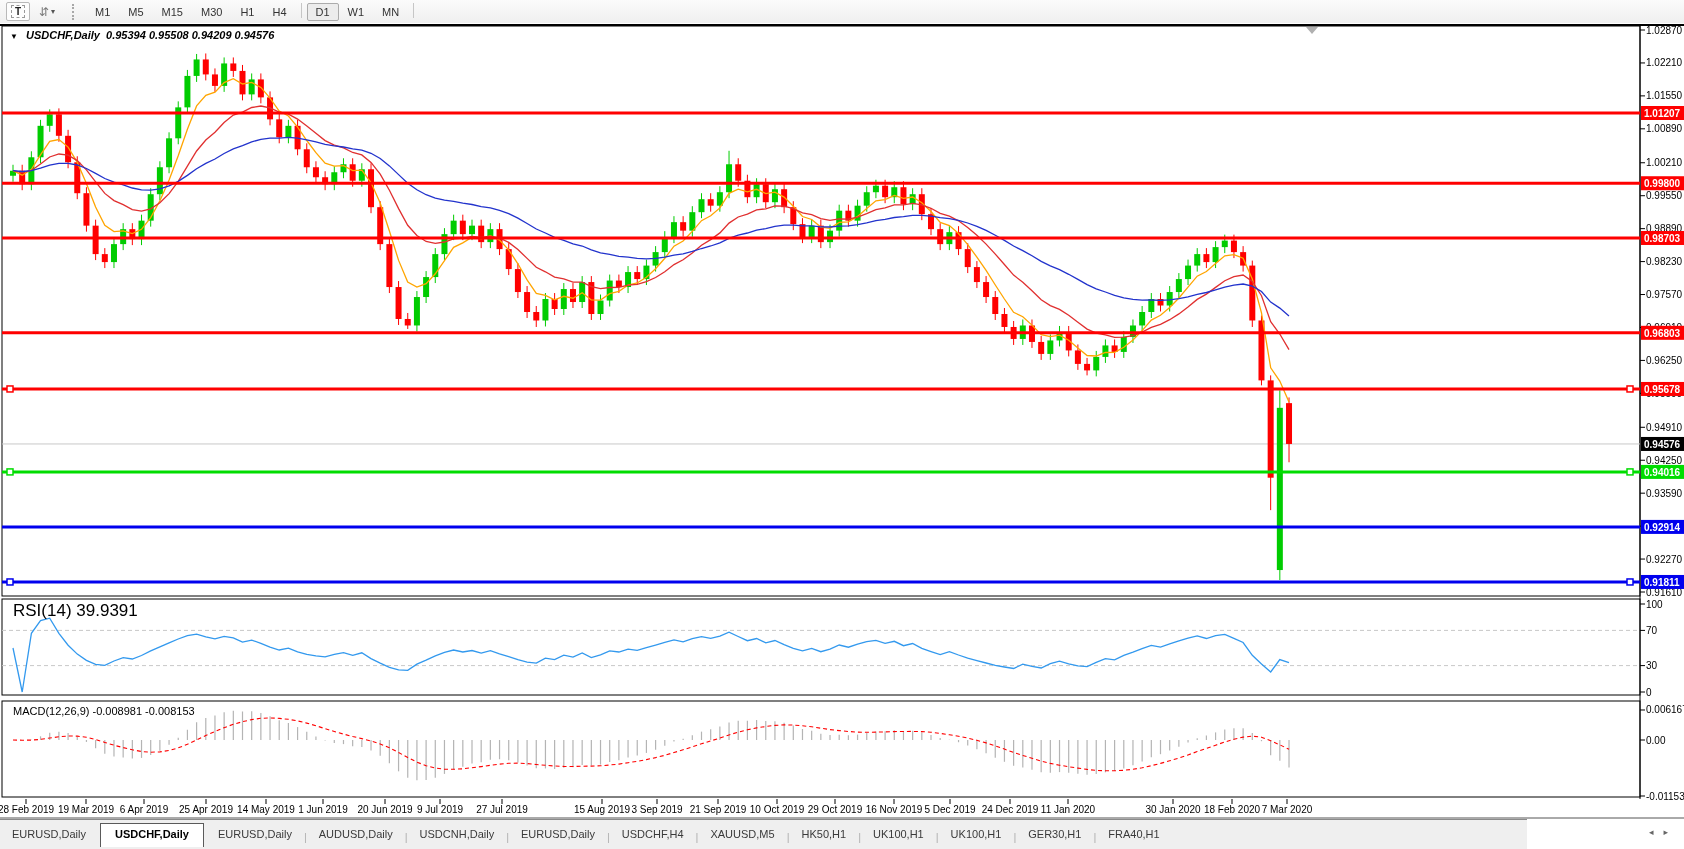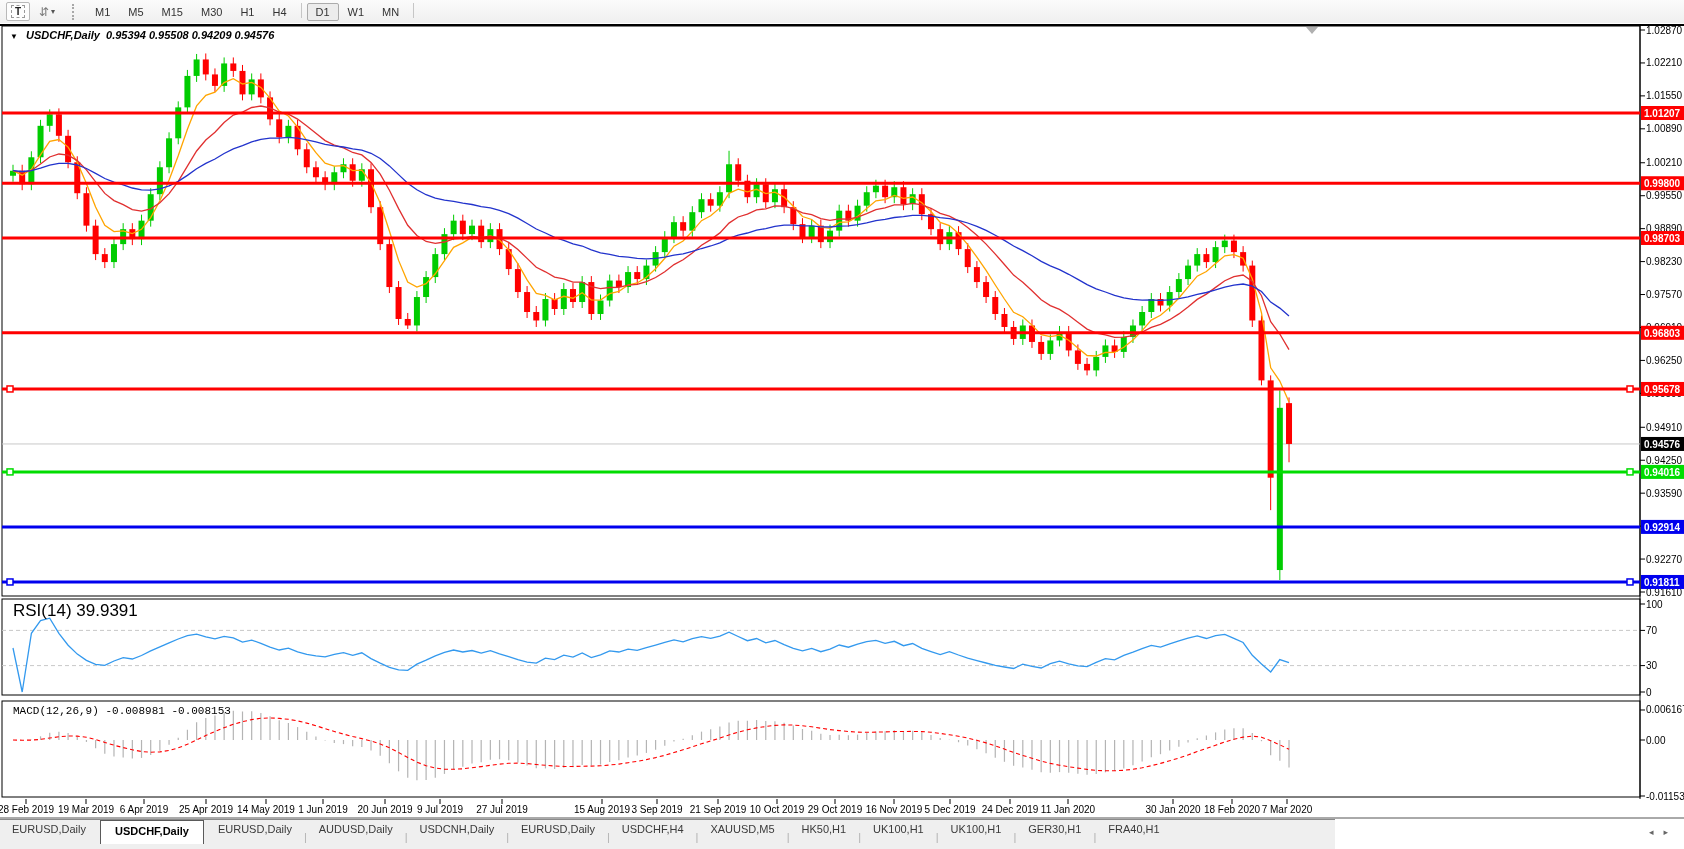--- a/index.html
+++ b/index.html
@@ -16,24 +16,24 @@
   .caret{color:#555;font-size:8px;}
   .grip{width:4px;height:16px;border-left:2px dotted #a8a8a8;margin:0 6px 0 8px;}
   .tf{padding:2px 8px;font-size:11px;color:#333;border:1px solid transparent;border-radius:2px;}
   .tf.active{background:#ececec;border-color:#ababab;}
   .tsep{width:1px;height:15px;background:#c6c6c6;margin:0 5px;}
   
   .ovl{position:absolute;z-index:3;pointer-events:none;white-space:nowrap;color:#000;}
   #chart-title{left:10px;top:29px;font-size:11px;font-weight:bold;font-style:italic;}
   #chart-title .menu{font-size:8px;margin-right:5px;}
   #rsi-label{left:13px;top:601px;font-size:17px;}
-  #macd-label{left:13px;top:705px;font-size:11px;font-family:Liberation Mono, monospace;}
+  #macd-label{left:13px;top:705px;font-size:11px;}
   
-  #tabbar{position:absolute;left:0;top:819px;width:1335px;height:30px;background:#efefef;
-          border-top:1px solid #8a8a8a;display:flex;align-items:flex-start;box-sizing:border-box;}
+  #tabbar{position:absolute;left:0;top:819px;width:1527px;height:30px;background:#efefef;
+          border-top:1px solid #8a8a8a;display:flex;align-items:center;box-sizing:border-box;}
   .tab{font-size:11px;color:#3a3a3a;padding:3px 12px 5px 12px;margin-bottom:0;position:relative;top:0;}
   .tab.active{background:#ffffff;border:1px solid #5a5a5a;border-bottom:none;font-weight:bold;color:#000;
               padding:4px 14px 7px 14px;margin:0 2px;}
   .tabsep{color:#b0b0b0;font-size:11px;align-self:center;margin-top:4px;}
   #tabnav{position:absolute;right:6px;top:827px;z-index:3;color:#666;font-size:9px;letter-spacing:10px;}
   svg text{font-family:"Liberation Sans",sans-serif;}
 </style>
 </head>
 <body>
 

